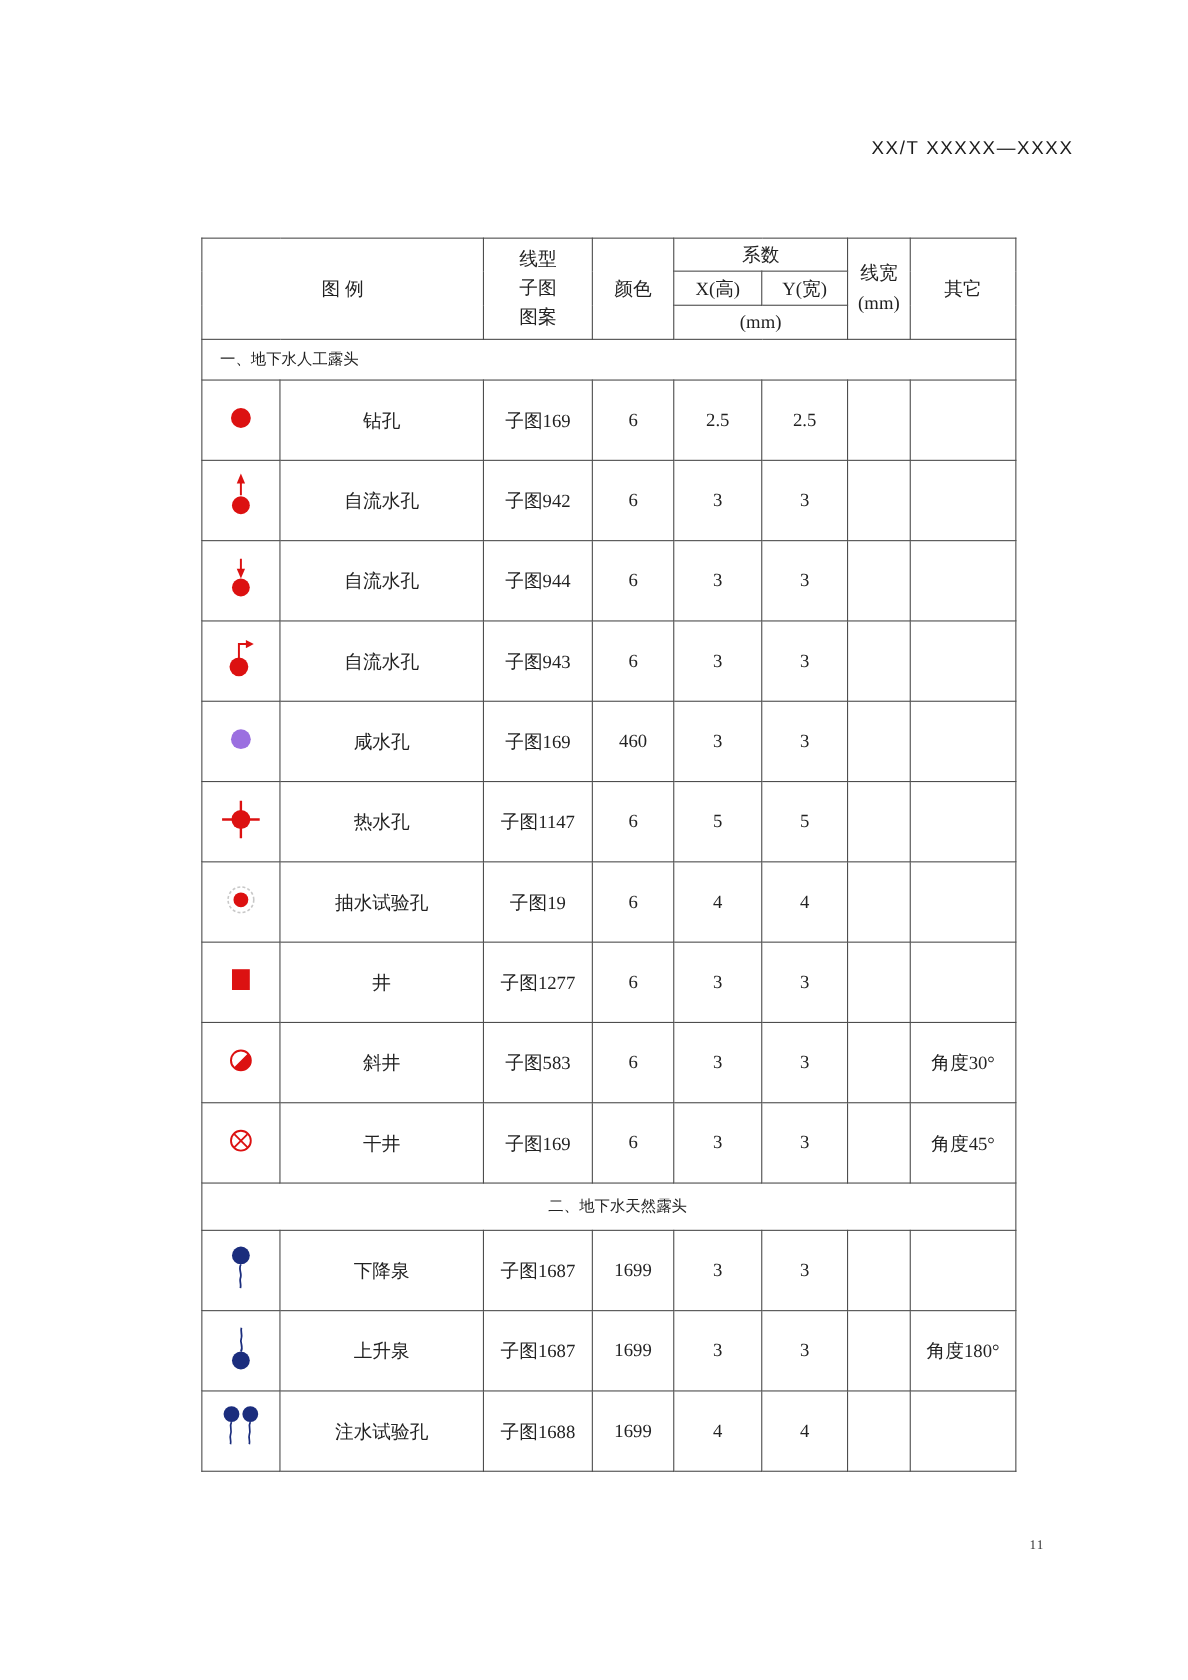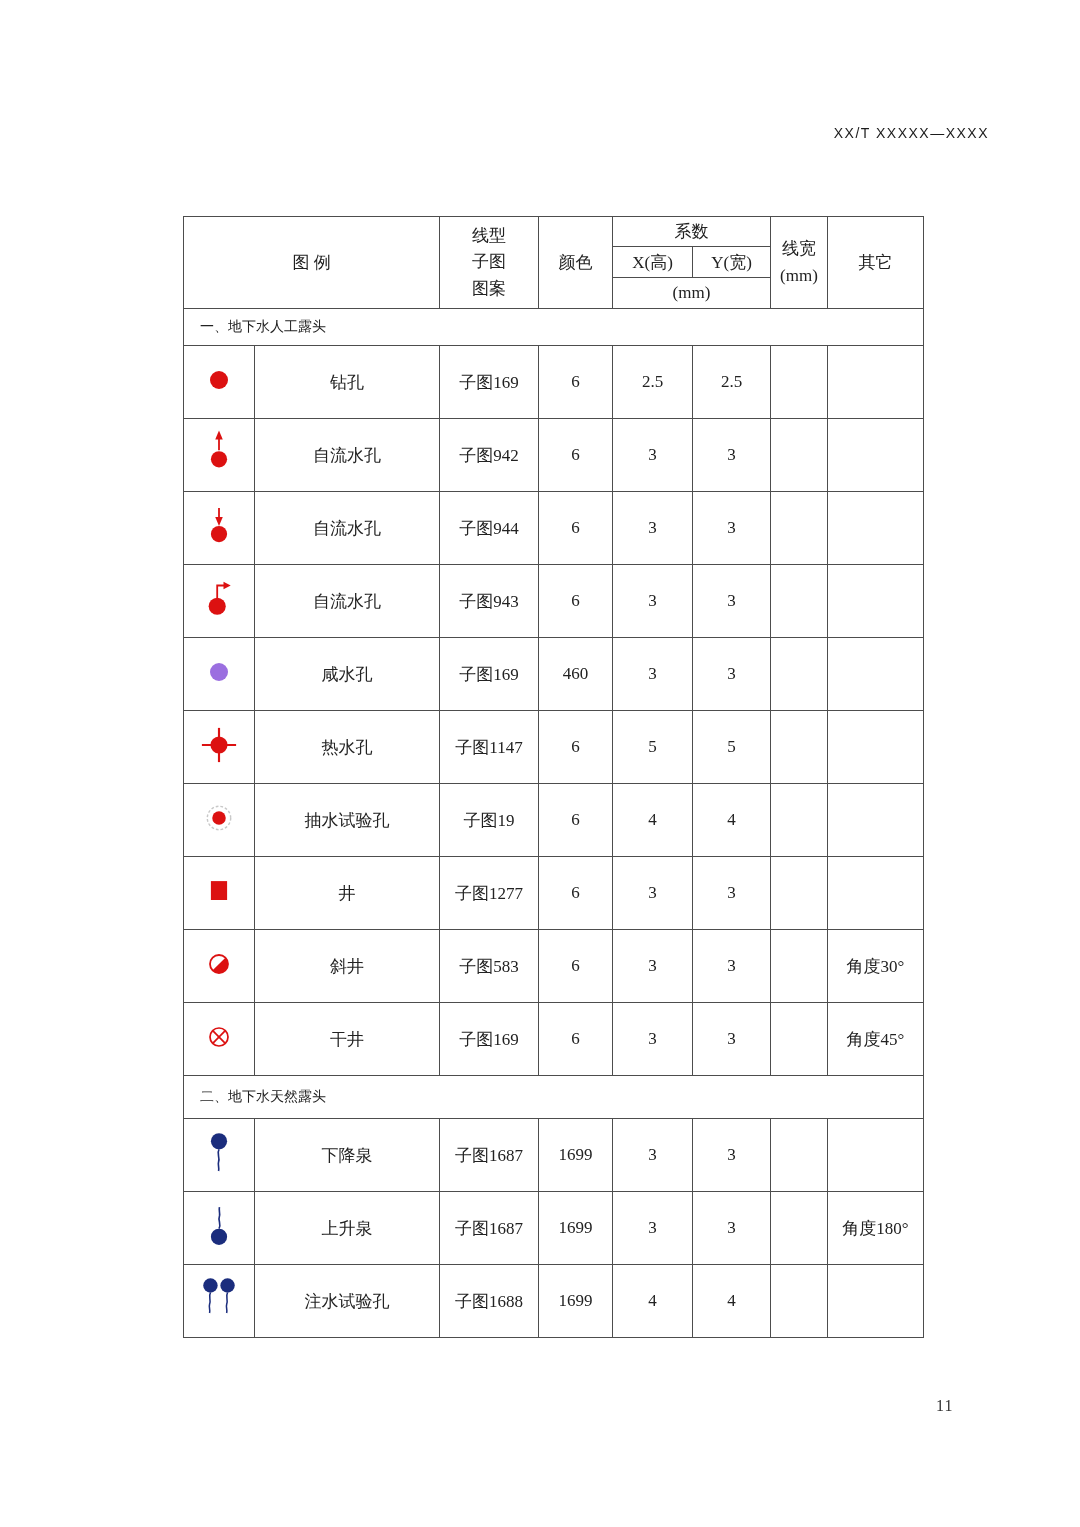--- a/index.html
+++ b/index.html
@@ -5,22 +5,22 @@
   html,body{margin:0;padding:0;background:#ffffff;}
   .page{
     position:relative;
     width:1080px;height:1527px;
     background:#ffffff;
     font-family:"Liberation Serif","DejaVu Serif",serif;
     color:#222222;
     overflow:hidden;
   }
   .std-code{
-    position:absolute;top:125px;right:91px;
-    font-size:14px;letter-spacing:1.5px;
+    position:absolute;top:125px;right:104px;
+    font-size:17px;letter-spacing:1.5px;
     font-family:"Liberation Sans","DejaVu Sans",sans-serif;
     color:#1c1c1c;
   }
   .doc-title{
     position:absolute;top:174px;left:183px;width:740px;
     text-align:center;font-size:18px;font-weight:bold;color:#111;
     letter-spacing:1px;
   }
   table.legend-table{
     position:absolute;top:216px;left:183px;width:740px;
@@ -29,27 +29,27 @@
   .legend-table th,.legend-table td{
     border:1px solid #4d4d4d;
     text-align:center;vertical-align:middle;
     font-size:17px;font-weight:normal;padding:0;color:#222;
   }
   .hdr1{height:30px;} .hdr2{height:31px;} .hdr3{height:31px;}
   .hline{display:block;line-height:1.55;}
   tr.section-row td{
     text-align:left;padding-left:16px;font-size:14px;height:36px;
   }
-  tr.section-row.second td{height:42px;}
+  tr.section-row.second td{height:42px;text-align:center;}
   tr.data-row{height:73px;}
   .sym{display:inline-block;width:54px;height:54px;line-height:0;}
   .sym svg{width:54px;height:54px;}
   .page-num{
     position:absolute;top:1397px;left:936px;
-    font-size:16px;color:#333;letter-spacing:1px;
+    font-size:12px;color:#333;letter-spacing:1px;
   }
 </style>
 </head>
 <body>
 
 <div class="page">
 
   <div class="std-code">XX/T XXXXX—XXXX</div>
 
 

